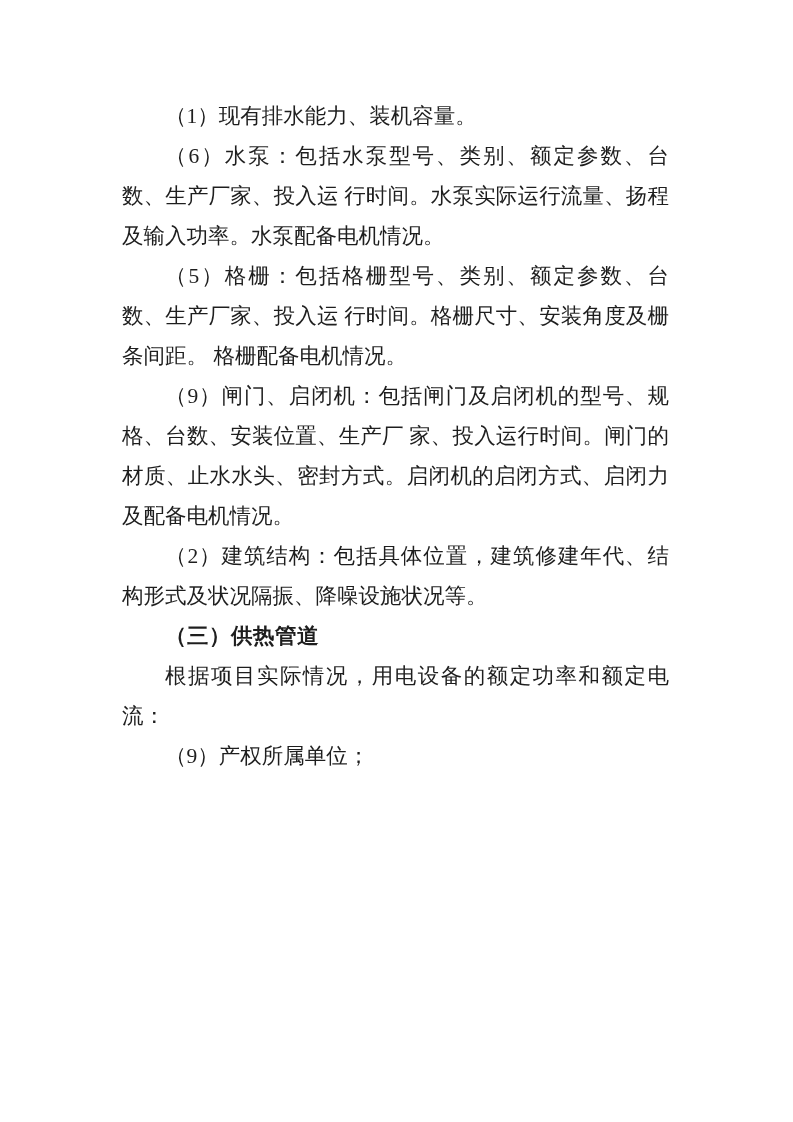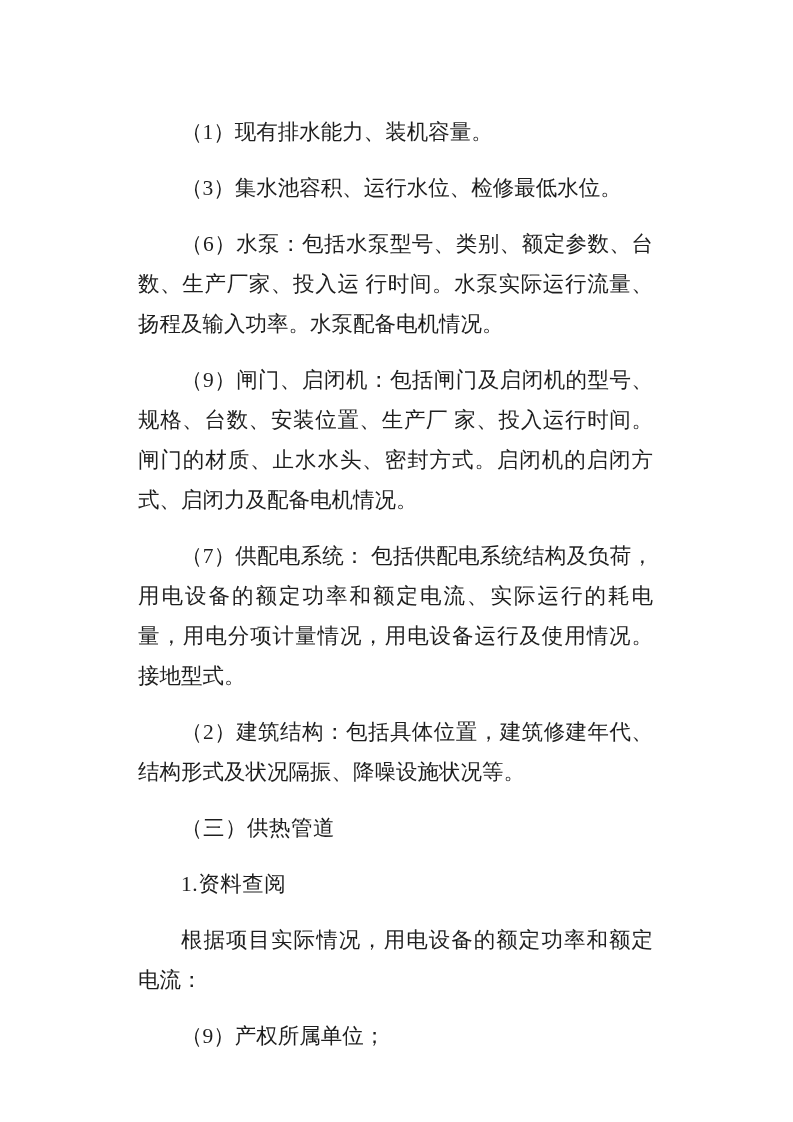--- a/index.html
+++ b/index.html
@@ -20,39 +20,37 @@
     position: absolute;
     left: 122px;
     top: 96px;
     width: 547px;
     color: #1e1e1e;
     font-size: 21.5px;
     line-height: 40px;
     text-align: justify;
   }
   .content p {
-    margin: 16px;
+    margin: 0;
     padding: 0;
     text-indent: 2em;
   }
   .content p.heading1,
   .content p.heading2 {
-    font-weight: normal;
+    font-weight: bold;
     letter-spacing: 0.5px;
   }
 </style>
 </head>
 <body>
 
 <div class="page">
   <div class="content">
     <p class="body">（1）现有排水能力、装机容量。</p>
-    <p class="body">（3）集水池容积、运行水位、检修最低水位。</p>
     <p class="body">（6）水泵：包括水泵型号、类别、额定参数、台数、生产厂家、投入运 行时间。水泵实际运行流量、扬程及输入功率。水泵配备电机情况。</p>
+    <p class="body">（5）格栅：包括格栅型号、类别、额定参数、台数、生产厂家、投入运 行时间。格栅尺寸、安装角度及栅条间距。 格栅配备电机情况。</p>
     <p class="body">（9）闸门、启闭机：包括闸门及启闭机的型号、规格、台数、安装位置、生产厂 家、投入运行时间。闸门的材质、止水水头、密封方式。启闭机的启闭方式、启闭力及配备电机情况。</p>
-    <p class="body">（7）供配电系统： 包括供配电系统结构及负荷，用电设备的额定功率和额定电流、实际运行的耗电量，用电分项计量情况，用电设备运行及使用情况。接地型式。</p>
     <p class="body">（2）建筑结构：包括具体位置，建筑修建年代、结构形式及状况隔振、降噪设施状况等。</p>
     <p class="heading1">（三）供热管道</p>
-    <p class="heading2">1.资料查阅</p>
     <p class="body">根据项目实际情况，用电设备的额定功率和额定电流：</p>
     <p class="body">（9）产权所属单位；</p>
   </div>
 </div>
 
 </body></html>

